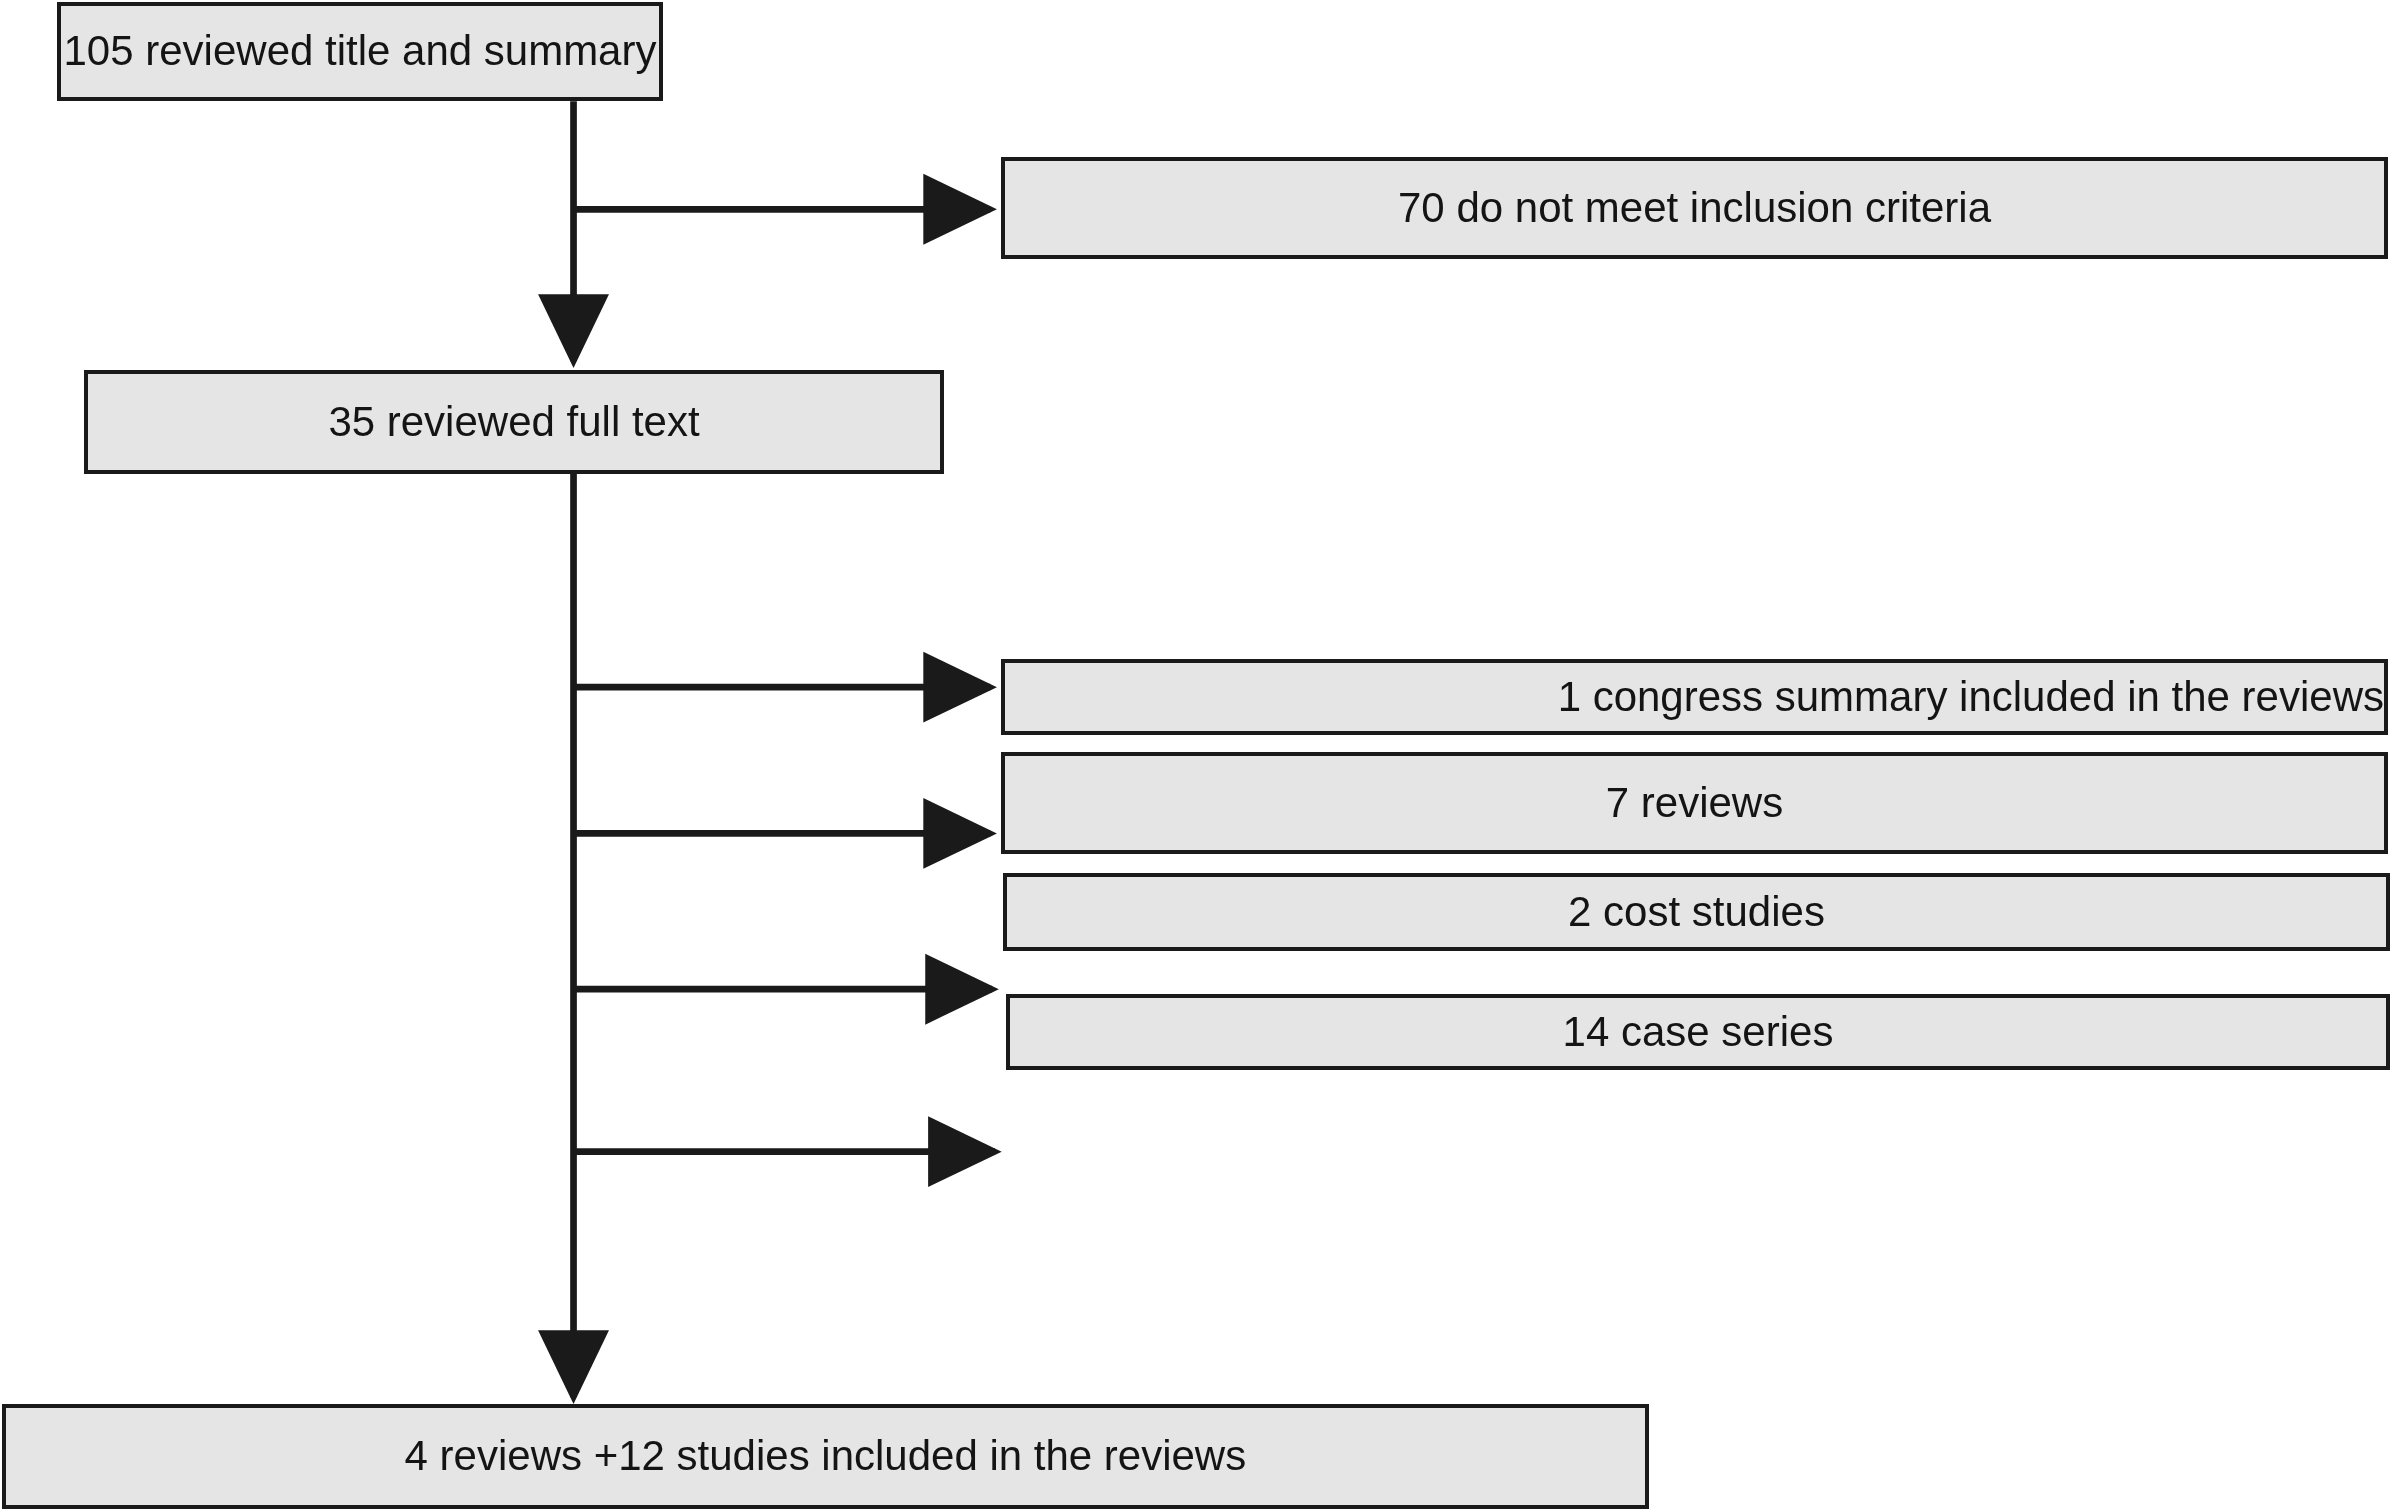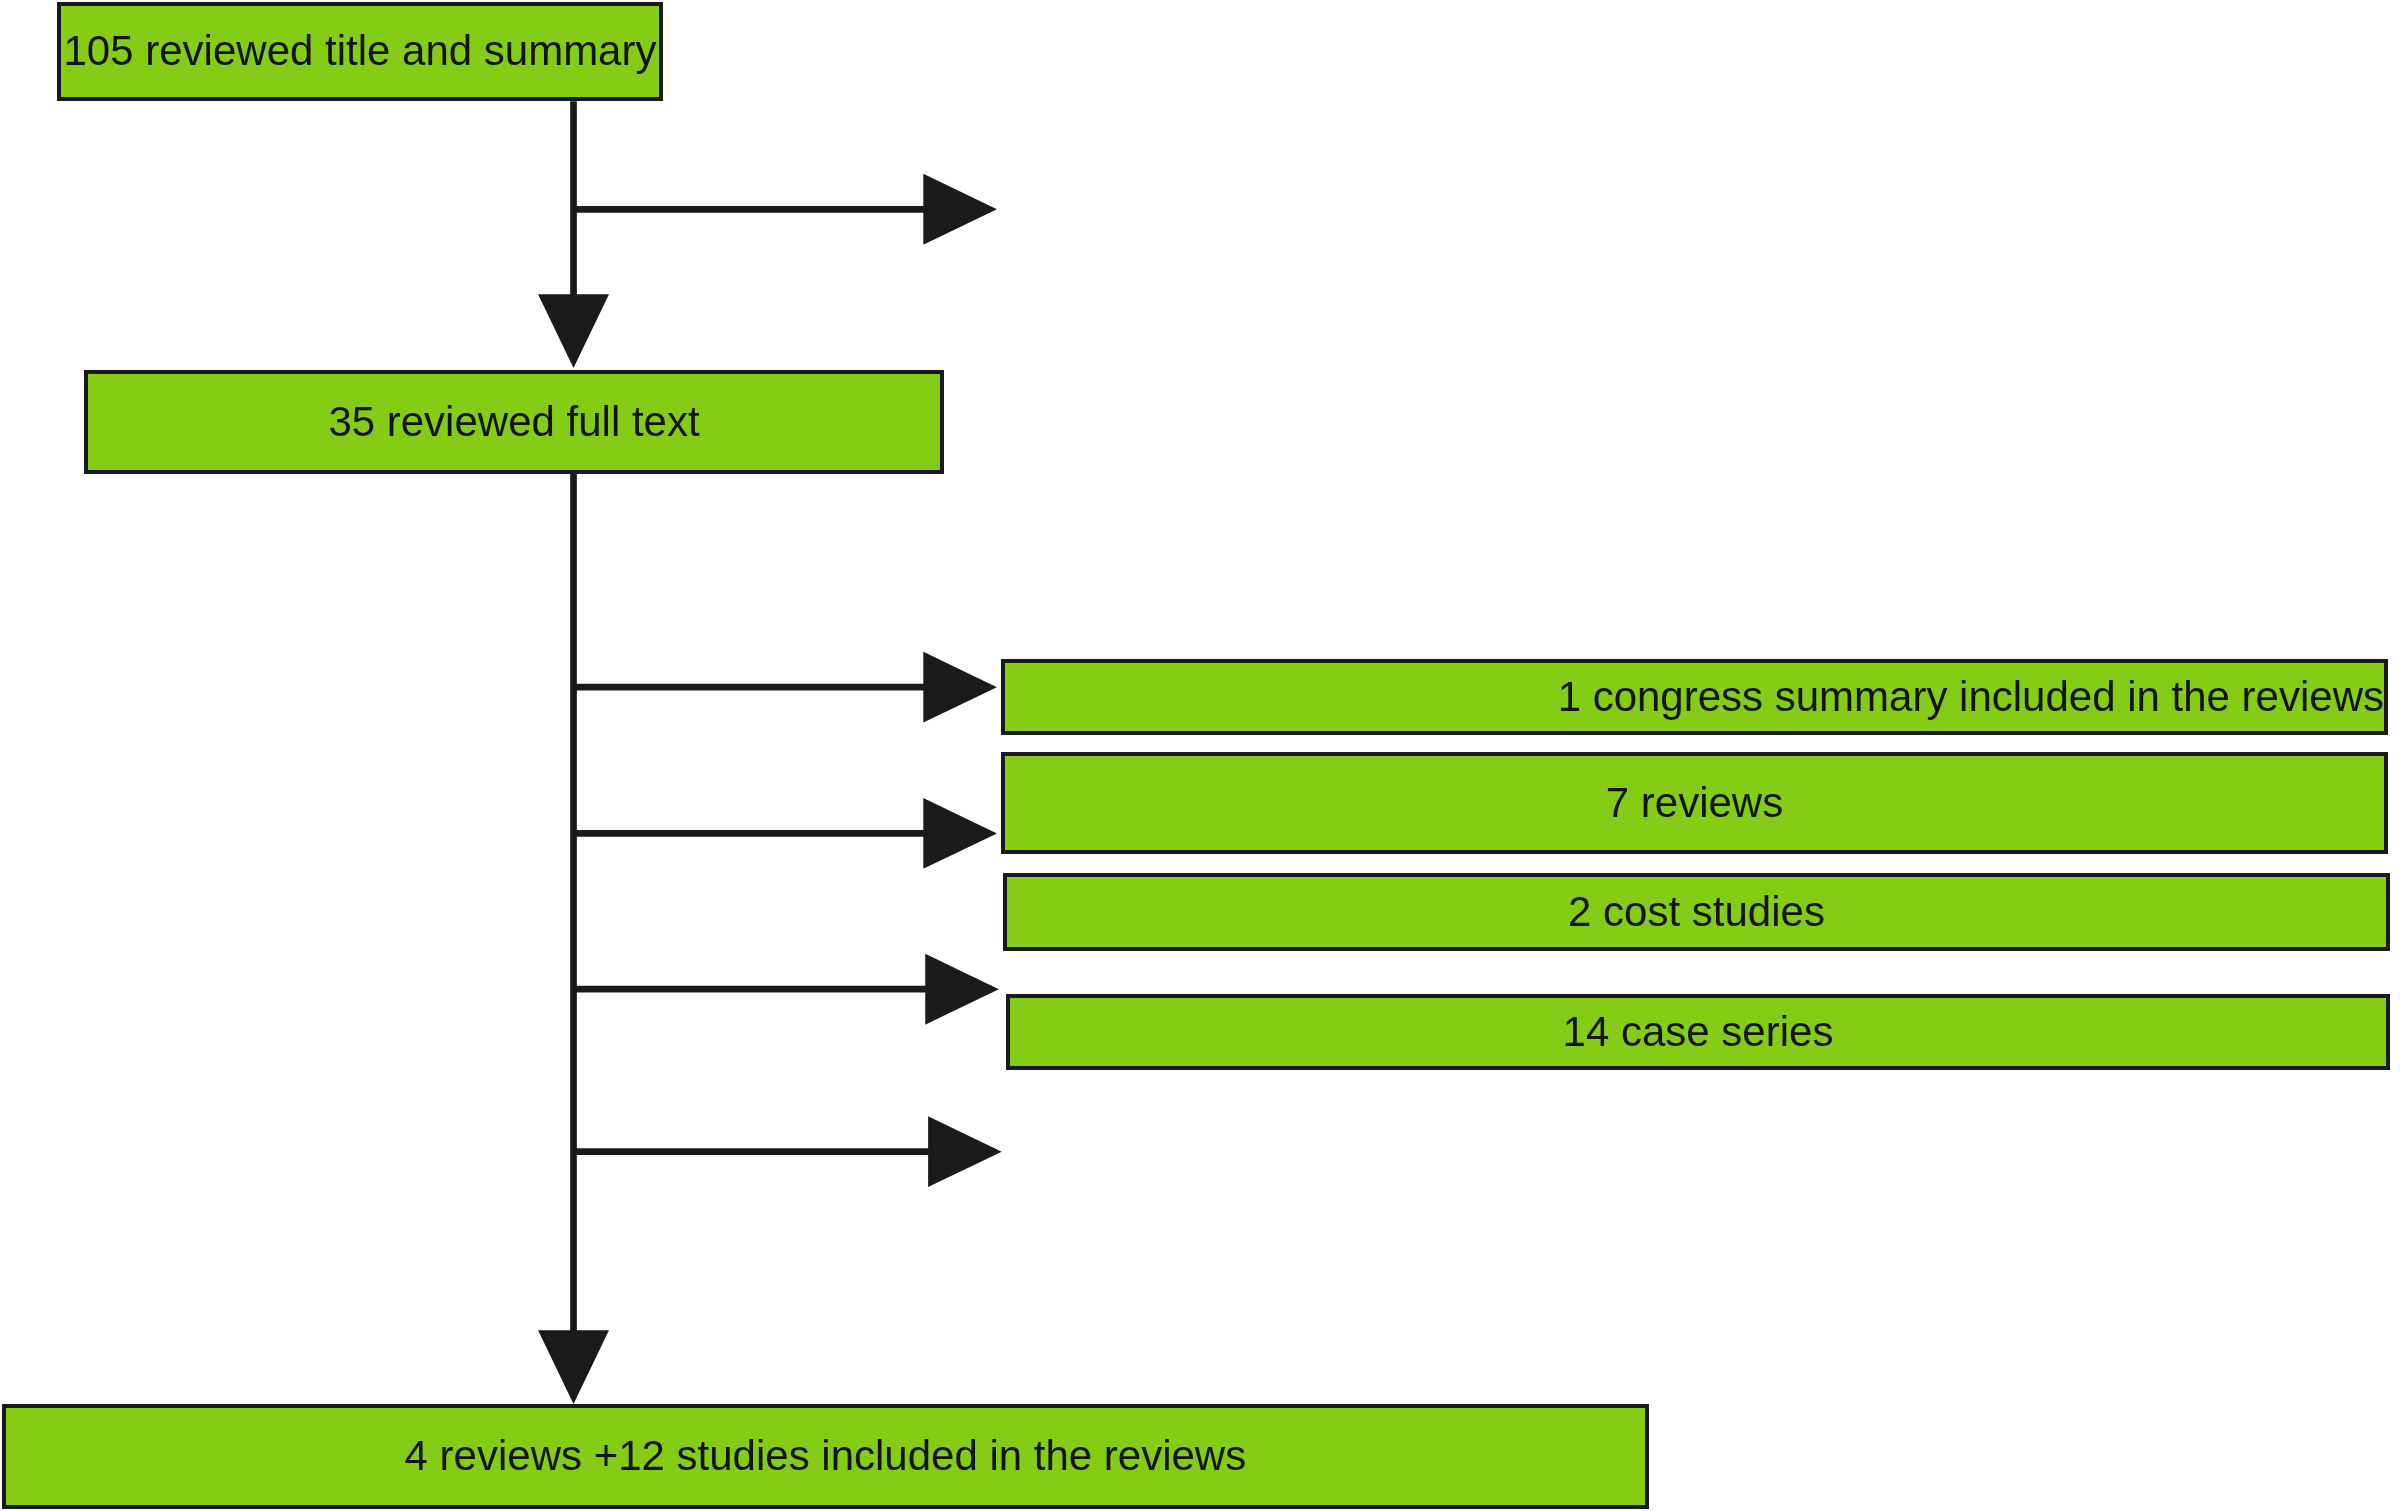--- a/index.html
+++ b/index.html
@@ -12,21 +12,21 @@
     width: 2400px;
     height: 1511px;
     background: #ffffff;
     font-family: "Liberation Sans", sans-serif;
     overflow: hidden;
   }
   .node-box {
     position: absolute;
     box-sizing: border-box;
     border: 4.8px solid #1a1a1a;
-    background: #84cc16;
+    background: #e5e5e5;
     display: flex;
     align-items: center;
     justify-content: center;
     text-align: center;
   }
   .node-label {
     font-family: "Liberation Sans", sans-serif;
     font-size: 42px;
     line-height: 1.15;
     color: #141414;
@@ -79,20 +79,23 @@
 
     <line x1="600" y1="1035" x2="1038" y2="1035" stroke="#1a1a1a" stroke-width="7" marker-end="url(#arrowhead-right)"></line>
 
     <line x1="600" y1="1205" x2="1041" y2="1205" stroke="#1a1a1a" stroke-width="7" marker-end="url(#arrowhead-right)"></line>
   </svg>
 
   <div class="node-box" id="node-reviewed-title">
     <span class="node-label">105 reviewed title and summary</span>
   </div>
 
+  <div class="node-box" id="node-not-meet">
+    <span class="node-label">70 do not meet inclusion criteria</span>
+  </div>
 
   <div class="node-box" id="node-full-text">
     <span class="node-label">35 reviewed full text</span>
   </div>
 
   <div class="node-box" id="node-congress-summary">
     <span class="node-label">1 congress summary included in the reviews</span>
   </div>
 
   <div class="node-box" id="node-reviews-4">

